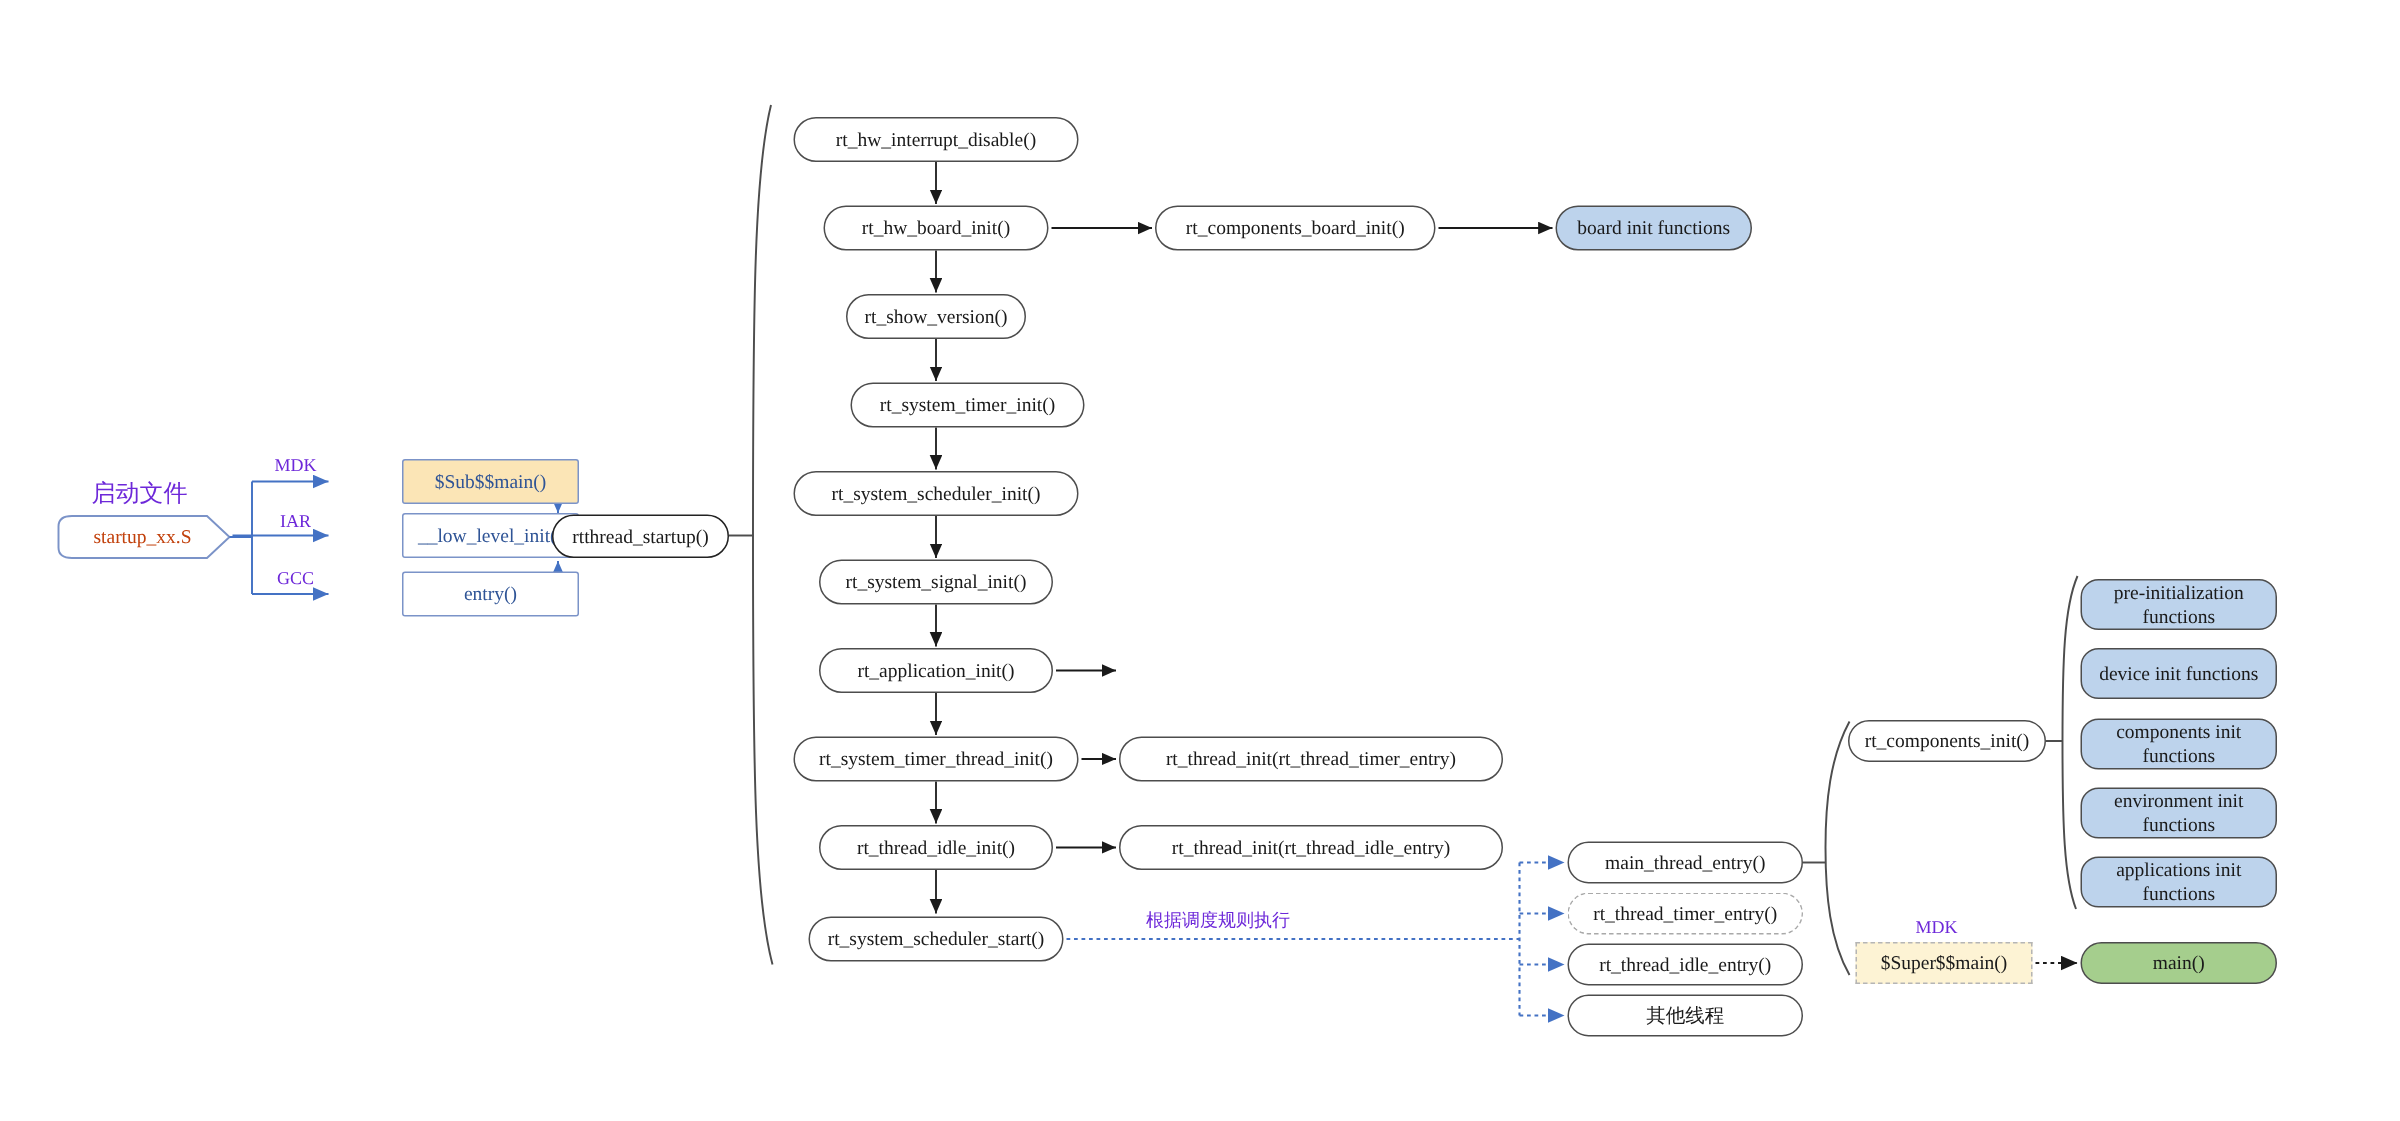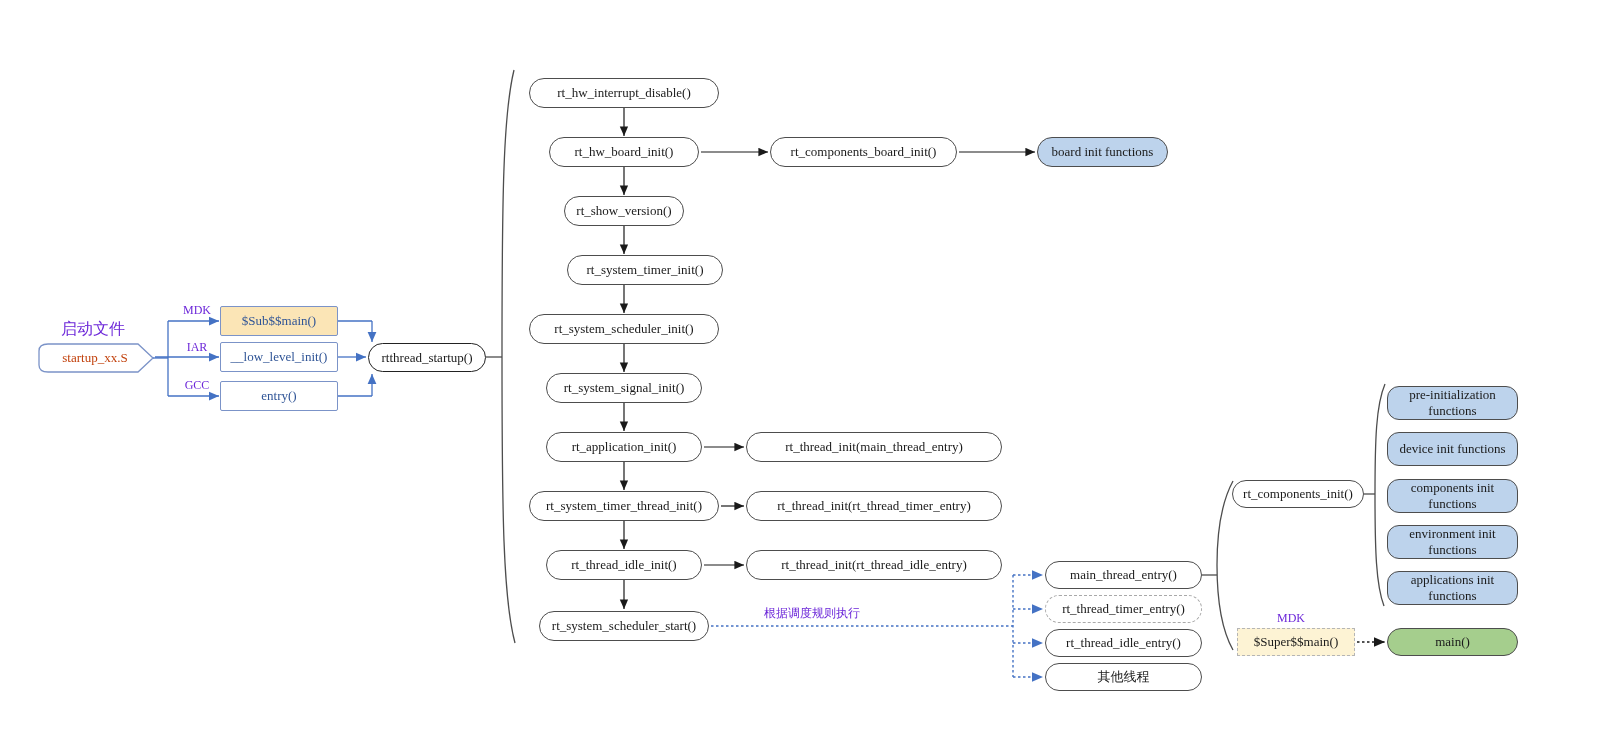--- a/index.html
+++ b/index.html
@@ -14,21 +14,21 @@
     border-radius:15px;font-size:13px;color:#1a1a1a;text-align:center;line-height:1.2;
     white-space:nowrap;
   }
   .dark{border-color:#222222;}
   .fill-blue{background:#BDD3EC;white-space:normal;padding:0 4px;}
   .fill-green{background:#A5CE8D;}
   .dashed-node{border:1.2px dashed #a9a9a9;}
   .rect{
     position:absolute;display:flex;align-items:center;justify-content:center;
     box-sizing:border-box;background:#ffffff;border:1.2px solid #7b93c8;
-    font-size:13px;color:#2F5496;text-align:center;border-radius:2px;
+    font-size:13px;color:#2F5496;text-align:center;border-radius:2px;margin-left:48px;
   }
   .rect.yellow{background:#FBE5B6;}
   .super{
     position:absolute;display:flex;align-items:center;justify-content:center;
     box-sizing:border-box;background:#FDF3D4;border:1.2px dashed #b5b5b5;
     font-size:13px;color:#1a1a1a;text-align:center;
   }
   .blue-label{
     position:absolute;font-size:12px;color:#6d28d9;text-align:center;
     display:flex;align-items:center;justify-content:center;
@@ -126,21 +126,20 @@
   <div class="node" style="left:529px;top:314px;width:190px;height:30px;">rt_system_scheduler_init()</div>
   <div class="node" style="left:546px;top:373px;width:156px;height:30px;">rt_system_signal_init()</div>
   <div class="node" style="left:546px;top:432px;width:156px;height:30px;">rt_application_init()</div>
   <div class="node" style="left:529px;top:491px;width:190px;height:30px;">rt_system_timer_thread_init()</div>
   <div class="node" style="left:546px;top:550px;width:156px;height:30px;">rt_thread_idle_init()</div>
   <div class="node" style="left:539px;top:611px;width:170px;height:30px;">rt_system_scheduler_start()</div>
 
   <div class="node" style="left:770px;top:137px;width:187px;height:30px;">rt_components_board_init()</div>
   <div class="node fill-blue" style="left:1037px;top:137px;width:131px;height:30px;">board init functions</div>
 
-  <div class="node" style="left:746px;top:432px;width:256px;height:30px;">rt_thread_init(main_thread_entry)</div>
   <div class="node" style="left:746px;top:491px;width:256px;height:30px;">rt_thread_init(rt_thread_timer_entry)</div>
   <div class="node" style="left:746px;top:550px;width:256px;height:30px;">rt_thread_init(rt_thread_idle_entry)</div>
 
   <div class="blue-label" style="left:712px;top:605px;width:200px;height:16px;font-family:Liberation Mono, monospace;">根据调度规则执行</div>
 
   <div class="node" style="left:1045px;top:561px;width:157px;height:28px;border-radius:14px;">main_thread_entry()</div>
   <div class="node dashed-node" style="left:1045px;top:595px;width:157px;height:28px;border-radius:14px;">rt_thread_timer_entry()</div>
   <div class="node" style="left:1045px;top:629px;width:157px;height:28px;border-radius:14px;">rt_thread_idle_entry()</div>
   <div class="node" style="left:1045px;top:663px;width:157px;height:28px;border-radius:14px;">其他线程</div>
 

